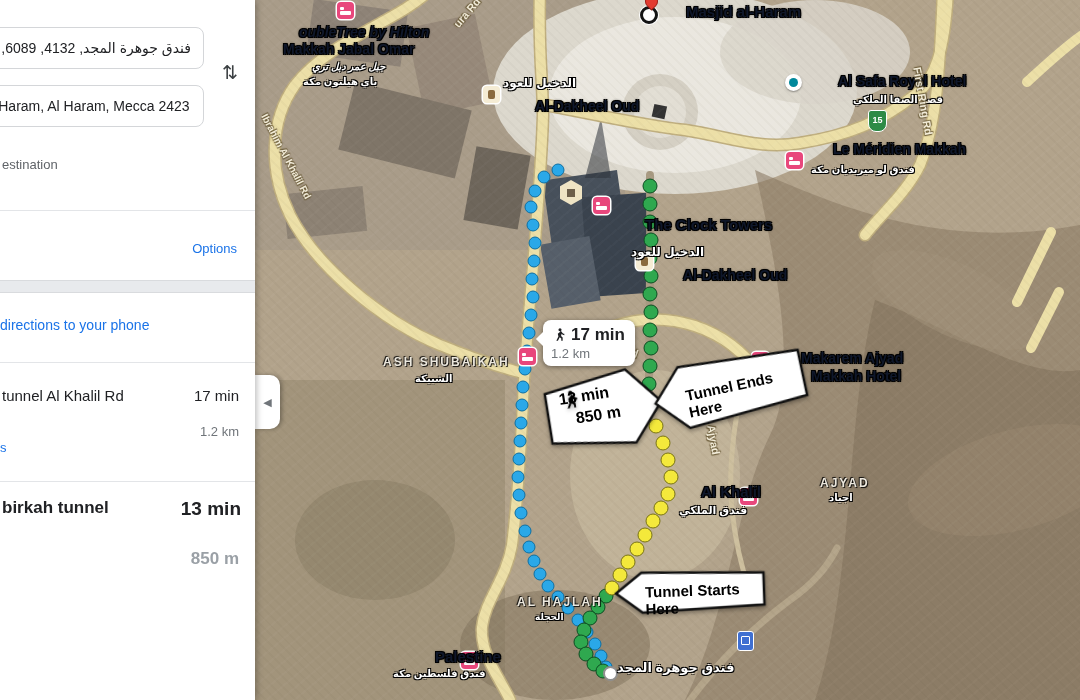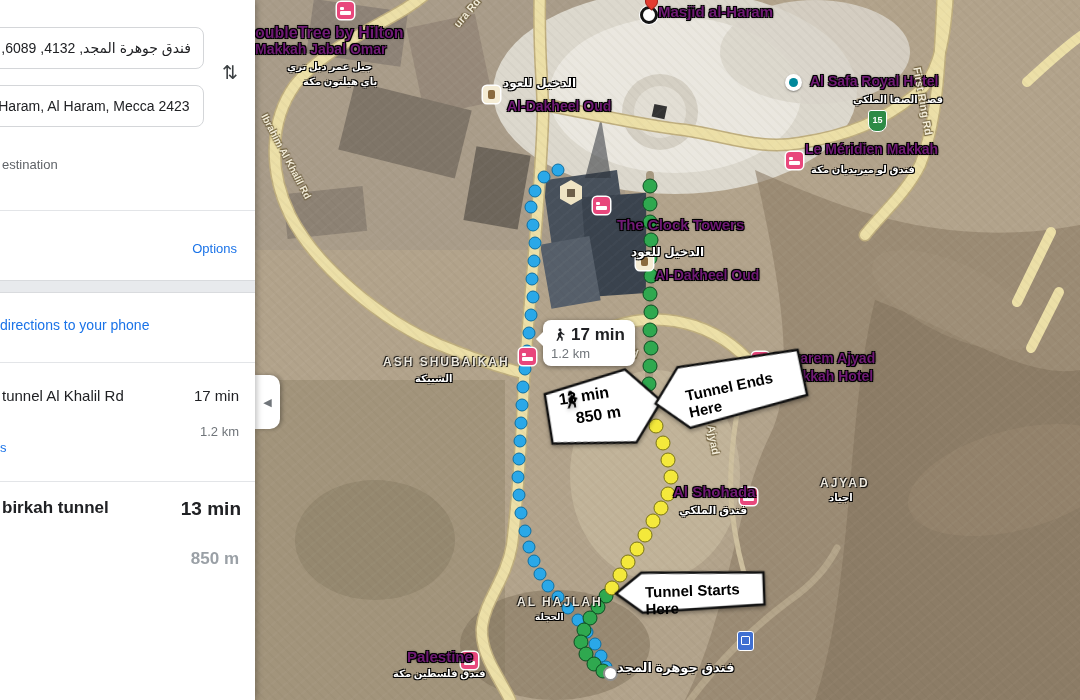--- a/index.html
+++ b/index.html
@@ -50,21 +50,21 @@
   .mapicon.dest{width:12px;height:12px;background:#fff;border:3px solid #141414;border-radius:50%;box-shadow:0 0 0 1px #fff;}
   .mapicon.pin{width:11px;height:11px;background:#e33b30;border-radius:50% 50% 50% 0;transform:rotate(-45deg);border:1px solid #9e1f18;}
   .mapicon.hex{width:22px;height:25px;background:#efe4c4;clip-path:polygon(50% 0,100% 25%,100% 75%,50% 100%,0 75%,0 25%);}
   .mapicon.hex::before{content:"";position:absolute;left:7px;top:9px;width:8px;height:8px;background:#6d5f4a;}
   .mapicon.shield{width:17px;height:20px;background:#2e8b46;border:1px solid #fff;border-radius:3px 3px 8px 8px;
     color:#fff;font-size:9px;font-weight:bold;text-align:center;line-height:18px;}
   .mapicon.transit{width:15px;height:18px;background:#3f6fd1;border:1px solid #fff;border-radius:3px;}
   .mapicon.transit::before{content:"";position:absolute;left:3px;top:4px;width:7px;height:7px;border:1.5px solid #fff;border-radius:1px;}
   .mapicon.startdot{width:11px;height:11px;background:#fff;border:2px solid #8f8f8f;border-radius:50%;}
   .maplabel{position:absolute;z-index:4;white-space:nowrap;font-weight:bold;transform-origin:left top;}
-  .maplabel.place{color:#701a75;text-shadow:-1px -1px 0 #000,1px -1px 0 #000,-1px 1px 0 #000,1px 1px 0 #000,0 0 3px #000;}
+  .maplabel.place{color:#0f172a;text-shadow:-1px -1px 0 #000,1px -1px 0 #000,-1px 1px 0 #000,1px 1px 0 #000,0 0 3px #000;margin-left:28px;}
   .maplabel.arabic{color:#fff;text-shadow:-1px -1px 0 #000,1px -1px 0 #000,-1px 1px 0 #000,1px 1px 0 #000;}
   .maplabel.district{color:#ece8de;letter-spacing:2px;text-shadow:-1px -1px 0 rgba(0,0,0,.75),1px 1px 0 rgba(0,0,0,.75),0 0 3px rgba(0,0,0,.7);}
   .maplabel.road{color:#f5efdc;font-weight:600;text-shadow:0 0 2px #6b5c39,1px 1px 1px #6b5c39,-1px -1px 1px #6b5c39;opacity:.95;}
   
   .walk-badge{position:absolute;left:288px;top:320px;z-index:5;background:#fff;border-radius:8px;
     box-shadow:0 1px 5px rgba(0,0,0,.45);padding:5px 10px 5px 8px;}
   .walk-badge::before{content:"";position:absolute;left:-5px;top:14px;width:10px;height:10px;background:#fff;transform:rotate(45deg);}
   .wb-row{display:flex;align-items:center;gap:4px;}
   .wb-time{font-size:17px;font-weight:bold;color:#202124;}
   .wb-dist{font-size:13px;color:#70757a;margin-top:1px;}
@@ -243,41 +243,41 @@
         <div class="mapicon hotel" style="left: 338px; top: 197px;"></div>
         <div class="mapicon hex" style="left: 305px; top: 180px;"></div>
         <div class="mapicon shop" style="left: 381px; top: 253px;"></div>
         <div class="mapicon hotel" style="left: 264px; top: 348px;"></div>
         <div class="mapicon hotel" style="left: 497px; top: 352px;"></div>
         <div class="mapicon hotel" style="left: 485px; top: 488px;"></div>
         <div class="mapicon hotel" style="left: 206px; top: 652px;"></div>
         <div class="mapicon transit" style="left: 482px; top: 631px;"></div>
         <div class="mapicon startdot" style="left: 348px; top: 666px;"></div>
         <div class="maplabel place" style="left: 403px; top: 3px; font-size: 15px;">Masjid al-Haram</div>
-        <div class="maplabel place" style="left: 0px; top: 24px; font-size: 16px;">oubleTree by Hilton</div>
+        <div class="maplabel place" style="left: 16px; top: 24px; font-size: 14px; font-style: italic;">oubleTree by Hilton</div>
         <div class="maplabel place" style="left: 0px; top: 41px; font-size: 14px;">Makkah Jabal Omar</div>
-        <div class="maplabel arabic" style="left: 32px; top: 61px; font-size: 10px;">جبل عمر دبل تري</div>
+        <div class="maplabel arabic" style="left: 57px; top: 61px; font-size: 10px; font-style: italic;">جبل عمر دبل تري</div>
         <div class="maplabel arabic" style="left: 48px; top: 76px; font-size: 10px;">باي هيلتون مكة</div>
         <div class="maplabel arabic" style="left: 248px; top: 76px; font-size: 12px;">الدخيل للعود</div>
         <div class="maplabel place" style="left: 252px; top: 98px; font-size: 14px;">Al-Dakheel Oud</div>
         <div class="maplabel place" style="left: 555px; top: 73px; font-size: 14px;">Al Safa Royal Hotel</div>
         <div class="maplabel arabic" style="left: 598px; top: 94px; font-size: 10px;">قصر الصفا الملكي</div>
         <div class="maplabel place" style="left: 550px; top: 141px; font-size: 14px;">Le Méridien Makkah</div>
         <div class="maplabel arabic" style="left: 556px; top: 164px; font-size: 10px;">فندق لو ميريديان مكة</div>
         <div class="maplabel road" style="left: 668px; top: 66px; font-size: 11px; transform: rotate(80deg);">First Ring Rd</div>
         <div class="maplabel road" style="left: 196px; top: 22px; font-size: 11px; transform: rotate(-50deg);">ura Rd</div>
         <div class="maplabel road" style="left: 14px; top: 112px; font-size: 10px; transform: rotate(62deg);">Ibrahim Al Khalil Rd</div>
         <div class="maplabel place" style="left: 362px; top: 216px; font-size: 15px;">The Clock Towers</div>
         <div class="maplabel arabic" style="left: 376px; top: 245px; font-size: 12px;">الدخيل للعود</div>
         <div class="maplabel place" style="left: 400px; top: 267px; font-size: 14px;">Al-Dakheel Oud</div>
         <div class="maplabel road" style="left: 320px; top: 325px; font-size: 11px; transform: rotate(20deg);">First Ring Rd</div>
         <div class="maplabel place" style="left: 518px; top: 350px; font-size: 14px;">Makarem Ajyad</div>
         <div class="maplabel place" style="left: 528px; top: 368px; font-size: 14px;">Makkah Hotel</div>
         <div class="maplabel road" style="left: 462px; top: 424px; font-size: 11px; transform: rotate(80deg);">Ajyad</div>
-        <div class="maplabel place" style="left: 418px; top: 483px; font-size: 15px;">Al Shohada</div>
+        <div class="maplabel place" style="left: 418px; top: 483px; font-size: 15px;">Al Khalil</div>
         <div class="maplabel arabic" style="left: 424px; top: 504px; font-size: 11px;">فندق الملكي</div>
         <div class="maplabel district" style="left: 565px; top: 476px; font-size: 12px;">AJYAD</div>
         <div class="maplabel arabic" style="left: 574px; top: 492px; font-size: 10px;">اجياد</div>
         <div class="maplabel district" style="left: 128px; top: 355px; font-size: 12px;">ASH SHUBAIKAH</div>
         <div class="maplabel arabic" style="left: 160px; top: 373px; font-size: 10px; text-align: center;">الشبيكة</div>
         <div class="maplabel district" style="left: 262px; top: 595px; font-size: 12px;">AL HAJLAH</div>
         <div class="maplabel arabic" style="left: 280px; top: 612px; font-size: 9px;">الحجلة</div>
         <div class="maplabel place" style="left: 152px; top: 648px; font-size: 15px;">Palestine</div>
         <div class="maplabel arabic" style="left: 138px; top: 668px; font-size: 10px;">فندق فلسطين مكة</div>
         <div class="maplabel arabic" style="left: 362px; top: 660px; font-size: 13px;">فندق جوهرة المجد</div>

